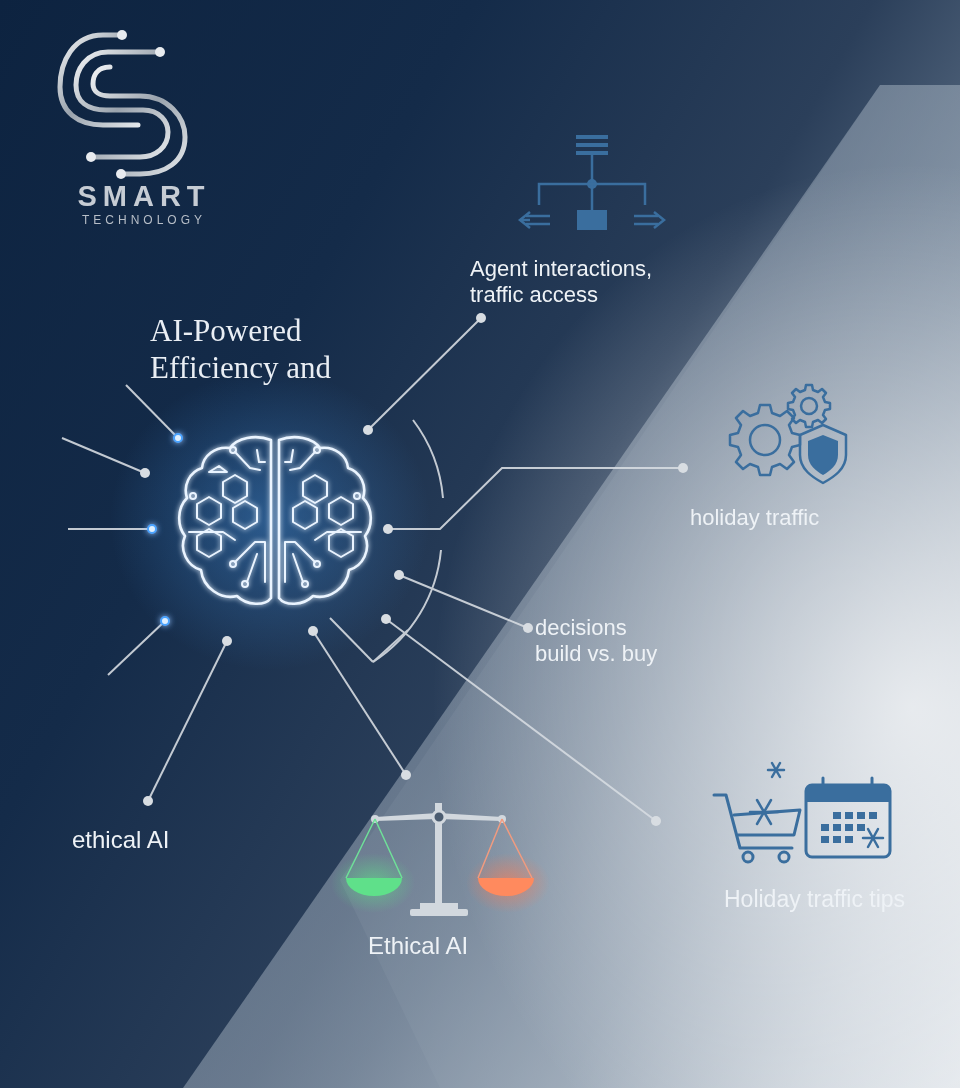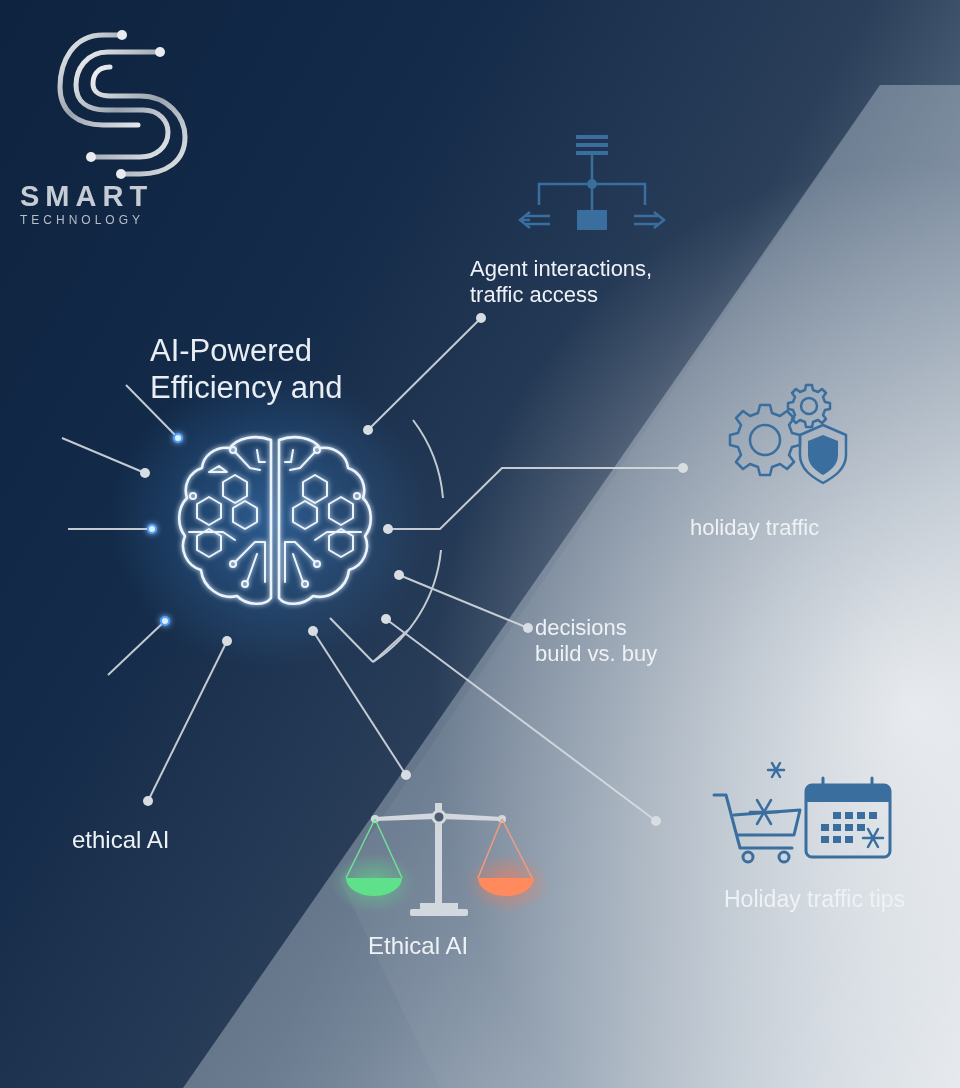--- a/index.html
+++ b/index.html
@@ -3,23 +3,23 @@
 <meta charset="utf-8">
 <style>
   html, body { margin: 0; padding: 0; }
   body {
     width: 960px; height: 1088px; overflow: hidden; position: relative;
     font-family: "Liberation Sans", "DejaVu Sans", sans-serif;
     background: linear-gradient(120deg, #0d2340 0%, #142b49 30%, #2b3f5a 55%, #6b7d92 75%, #b9c3ce 90%, #dfe4ea 100%);
   }
   .bg-layer { position: absolute; inset: 0; }
   .txt { position: absolute; color: #f1f4f8; text-align: left; line-height: 1.2; }
-  .title { left: 150px; top: 332px; width: 240px; font-size: 31px; color: #e9eef4; }
+  .title { left: 150px; top: 312px; width: 240px; font-size: 31px; color: #e9eef4; font-family: Liberation Serif, serif; }
   .lbl { font-size: 22px; color: #eef2f6; }
-  .logo-word { position: absolute; left: 20px; width: 200px; }
+  .logo-word { position: absolute; left: 44px; width: 200px; text-align: center; }
   .logo-smart { top: 180px; font-size: 29px; font-weight: bold; letter-spacing: 6px; color: #c6ccd4; }
   .logo-tech { top: 213px; font-size: 12px; letter-spacing: 4px; color: #b7bec7; }
   svg { position: absolute; overflow: visible; }
 </style>
 </head>
 <body>
 
 <svg class="bg-layer" width="960" height="1088" viewBox="0 0 960 1088" style="left:0;top:0;">
   <defs>
     <linearGradient id="beamA" x1="0" y1="0" x2="1" y2="1">
@@ -193,21 +193,21 @@
 <svg width="130" height="100" viewBox="0 0 130 100" style="left:728px;top:383px;">
   <g fill="none" stroke="#3a6e9e" stroke-width="2.5" stroke-linejoin="round">
     <path d="M32,22 L42,22 L44,30 L52,33 L59,28 L66,35 L61,42 L64,50 L72,52 L72,62 L64,64 L61,72 L66,79 L59,86 L52,81 L44,84 L42,92 L32,92 L30,84 L22,81 L15,86 L8,79 L13,72 L10,64 L2,62 L2,52 L10,50 L13,42 L8,35 L15,28 L22,33 L30,30 Z"></path>
     <circle cx="37" cy="57" r="15"></circle>
     <path d="M78,2 L84,2 L85,7 L90,9 L94,6 L98,10 L95,14 L97,19 L102,20 L102,26 L97,27 L95,32 L98,36 L94,40 L90,37 L85,39 L84,44 L78,44 L77,39 L72,37 L68,40 L64,36 L67,32 L65,27 L60,26 L60,20 L65,19 L67,14 L64,10 L68,6 L72,9 L77,7 Z"></path>
     <circle cx="81" cy="23" r="8"></circle>
     <path d="M95,42 L118,52 L118,72 C118,86 106,94 95,100 C84,94 72,86 72,72 L72,52 Z"></path>
   </g>
   <path d="M95,52 L110,58 L110,72 C110,82 102,88 95,92 C88,88 80,82 80,72 L80,58 Z" fill="#3a6e9e"></path>
 </svg>
-<div class="txt lbl" style="left:690px;top:505px;width:200px;margin-top:10px;">
+<div class="txt lbl" style="left:690px;top:505px;width:200px;">
   <div>holiday traffic</div>
 </div>
 
 <div class="txt lbl" style="left:535px;top:615px;width:170px;">
   <div>decisions</div>
   <div>build vs. buy</div>
 </div>
 
 <svg width="180" height="105" viewBox="0 0 180 105" style="left:712px;top:760px;">
   <g stroke="#3a6e9e" stroke-width="3" fill="none" stroke-linecap="round" stroke-linejoin="round">

